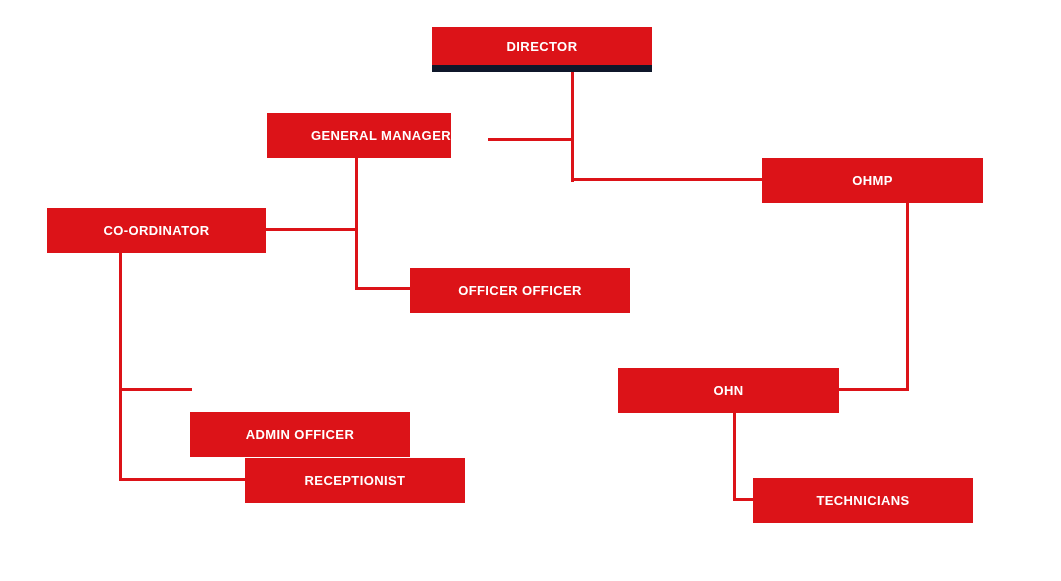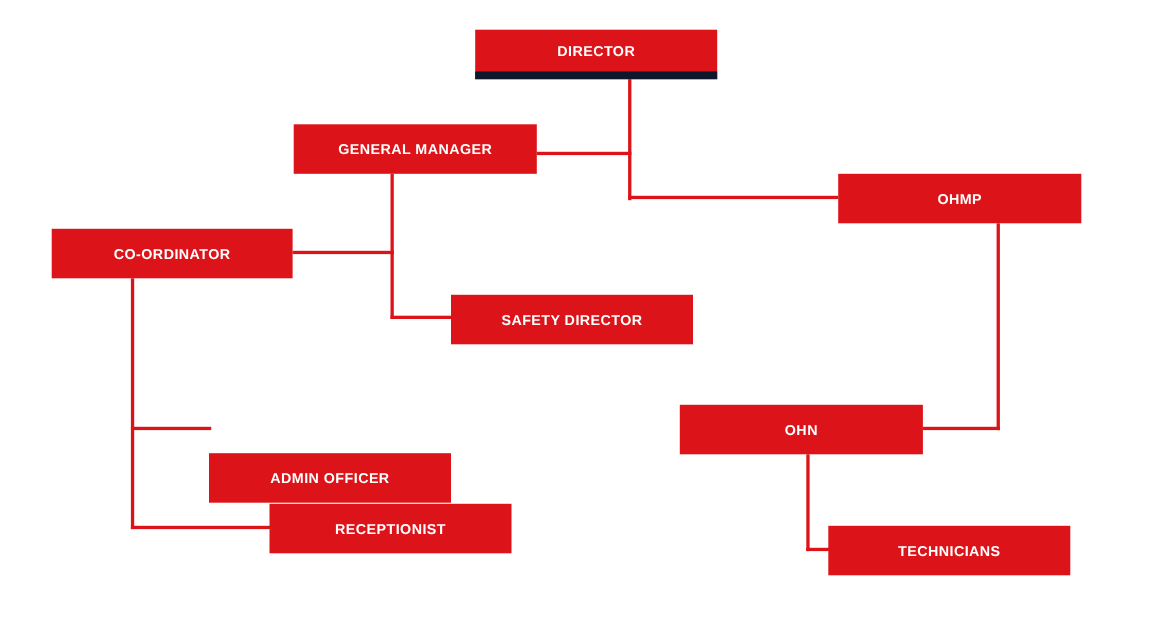--- a/index.html
+++ b/index.html
@@ -61,31 +61,31 @@
       <div class="connector" style="left: 119px; top: 478px; width: 128px; height: 3px; background: rgb(220, 19, 24);"></div>
       <div class="connector" style="left: 906px; top: 203px; width: 3px; height: 188px; background: rgb(220, 19, 24);"></div>
       <div class="connector" style="left: 839px; top: 388px; width: 70px; height: 3px; background: rgb(220, 19, 24);"></div>
       <div class="connector" style="left: 733px; top: 413px; width: 3px; height: 88px; background: rgb(220, 19, 24);"></div>
       <div class="connector" style="left: 733px; top: 498px; width: 54px; height: 3px; background: rgb(220, 19, 24);"></div>
     </div>
   <div id="node-layer">
       <div class="node has-base" style="left: 432px; top: 27px; width: 220px; height: 45px; background: rgb(220, 19, 24);">
         <span class="node-label">DIRECTOR</span>
       </div>
-      <div class="node" style="left: 267px; top: 113px; width: 221px; height: 45px; background: rgb(220, 19, 24);">
+      <div class="node" style="left: 267px; top: 113px; width: 184px; height: 45px; background: rgb(220, 19, 24); justify-content: flex-end;">
         <span class="node-label">GENERAL MANAGER</span>
       </div>
       <div class="node" style="left: 762px; top: 158px; width: 221px; height: 45px; background: rgb(220, 19, 24);">
         <span class="node-label">OHMP</span>
       </div>
       <div class="node" style="left: 47px; top: 208px; width: 219px; height: 45px; background: rgb(220, 19, 24);">
         <span class="node-label">CO-ORDINATOR</span>
       </div>
       <div class="node" style="left: 410px; top: 268px; width: 220px; height: 45px; background: rgb(220, 19, 24);">
-        <span class="node-label">SAFETY DIRECTOR</span>
+        <span class="node-label">OFFICER OFFICER</span>
       </div>
       <div class="node" style="left: 190px; top: 368px; width: 220px; height: 45px; background: rgb(220, 19, 24); margin-top: 44px;">
         <span class="node-label">ADMIN OFFICER</span>
       </div>
       <div class="node" style="left: 618px; top: 368px; width: 221px; height: 45px; background: rgb(220, 19, 24);">
         <span class="node-label">OHN</span>
       </div>
       <div class="node" style="left: 245px; top: 458px; width: 220px; height: 45px; background: rgb(220, 19, 24);">
         <span class="node-label">RECEPTIONIST</span>
       </div>

